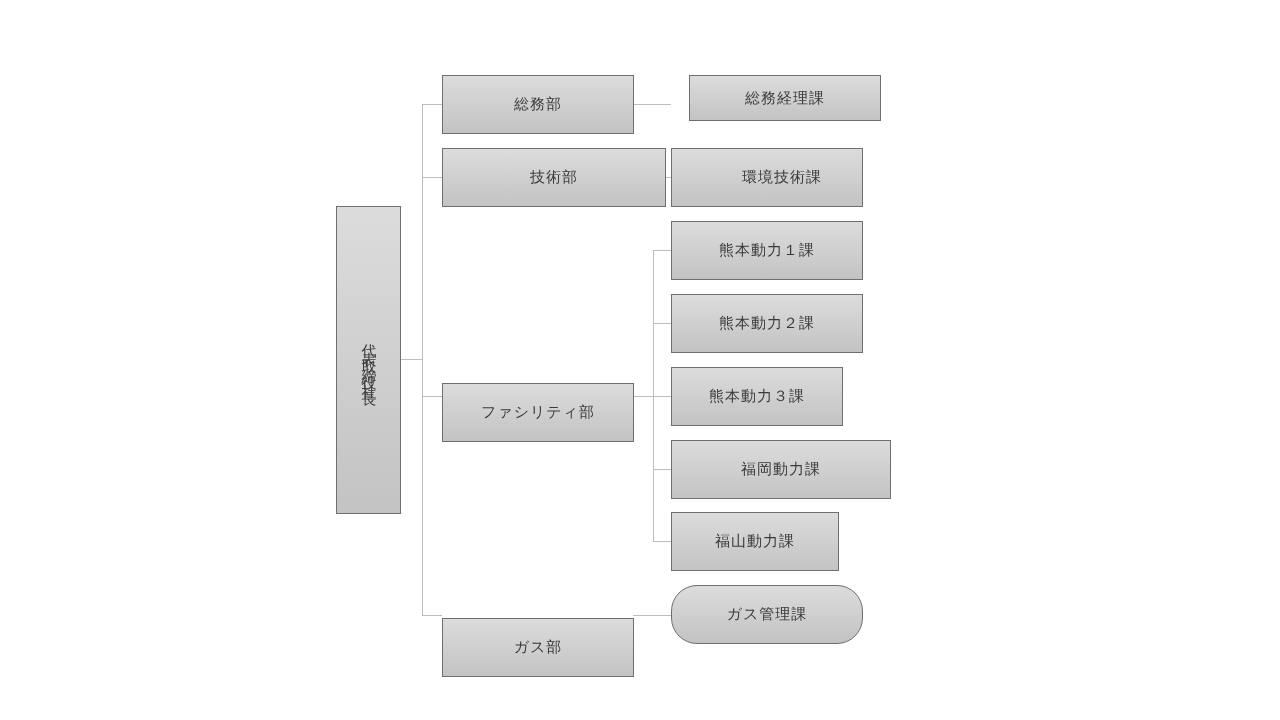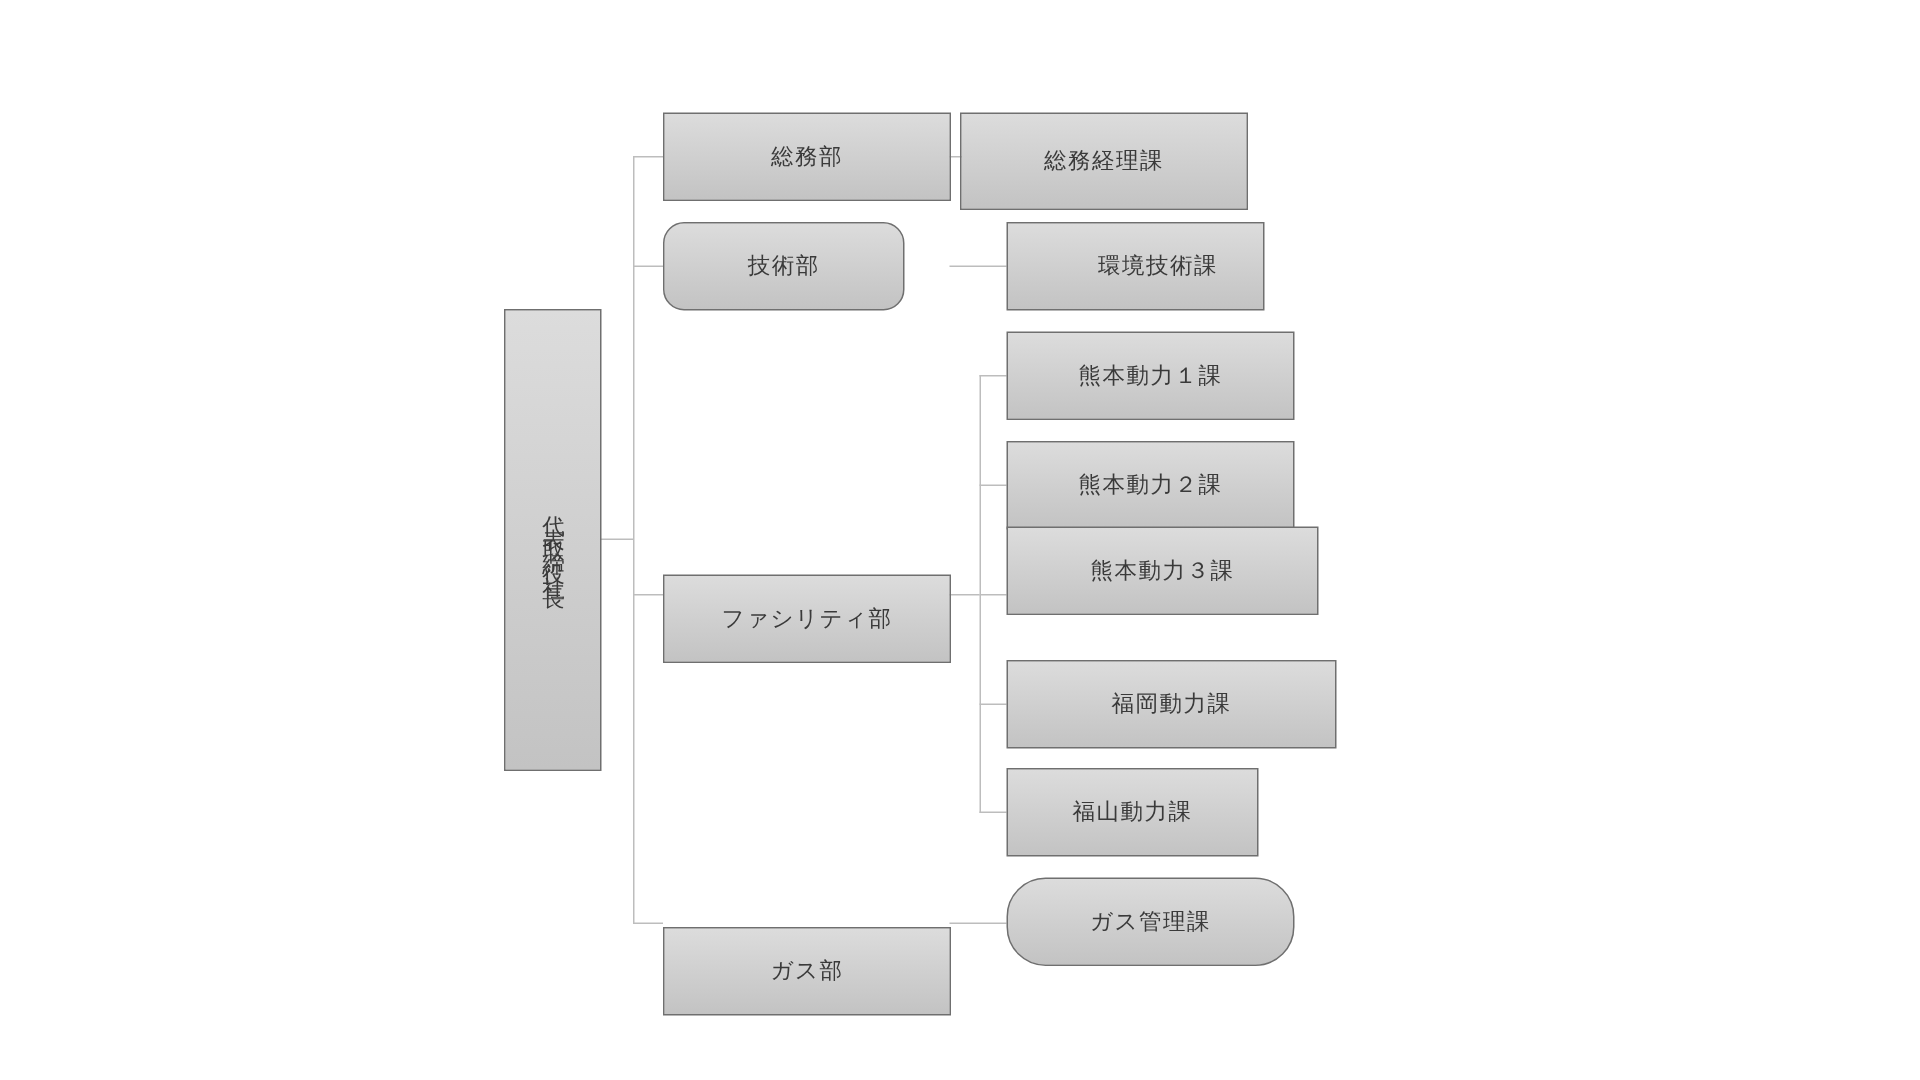--- a/index.html
+++ b/index.html
@@ -47,43 +47,43 @@
   <div class="line" style="left:653px;top:469px;width:18px;height:1px;"></div>
   <div class="line" style="left:653px;top:541px;width:18px;height:1px;"></div>
 
   <div class="box" style="left:336px;top:206px;width:65px;height:308px;">
     <span class="vtext">代表取締役社長</span>
   </div>
 
   <div class="box" style="left:442px;top:75px;width:192px;height:59px;">
     <span>総務部</span>
   </div>
-  <div class="box" style="left:442px;top:148px;width:161px;height:59px;border-radius:14px;">
+  <div class="box" style="left:442px;top:148px;width:224px;height:59px;">
     <span>技術部</span>
   </div>
   <div class="box" style="left:442px;top:367px;width:192px;height:59px;margin-top:16px;">
     <span>ファシリティ部</span>
   </div>
   <div class="box" style="left:442px;top:585px;width:192px;height:59px;margin-top:33px;">
     <span>ガス部</span>
   </div>
 
-  <div class="box" style="left:640px;top:75px;width:192px;height:65px;">
+  <div class="box" style="left:689px;top:75px;width:192px;height:46px;">
     <span>総務経理課</span>
   </div>
-  <div class="box" style="left:671px;top:148px;width:172px;height:59px;padding-left:30px;">
+  <div class="box" style="left:671px;top:148px;width:192px;height:59px;padding-left:30px;">
     <span>環境技術課</span>
   </div>
   <div class="box" style="left:671px;top:221px;width:192px;height:59px;">
     <span>熊本動力１課</span>
   </div>
   <div class="box" style="left:671px;top:294px;width:192px;height:59px;">
     <span>熊本動力２課</span>
   </div>
-  <div class="box" style="left:671px;top:351px;width:208px;height:59px;">
+  <div class="box" style="left:671px;top:367px;width:172px;height:59px;">
     <span>熊本動力３課</span>
   </div>
   <div class="box" style="left:671px;top:440px;width:220px;height:59px;font-family:Liberation Mono, monospace;">
     <span>福岡動力課</span>
   </div>
   <div class="box" style="left:671px;top:512px;width:168px;height:59px;">
     <span>福山動力課</span>
   </div>
   <div class="box" style="left:671px;top:585px;width:192px;height:59px;border-radius:26px;">
     <span>ガス管理課</span>

